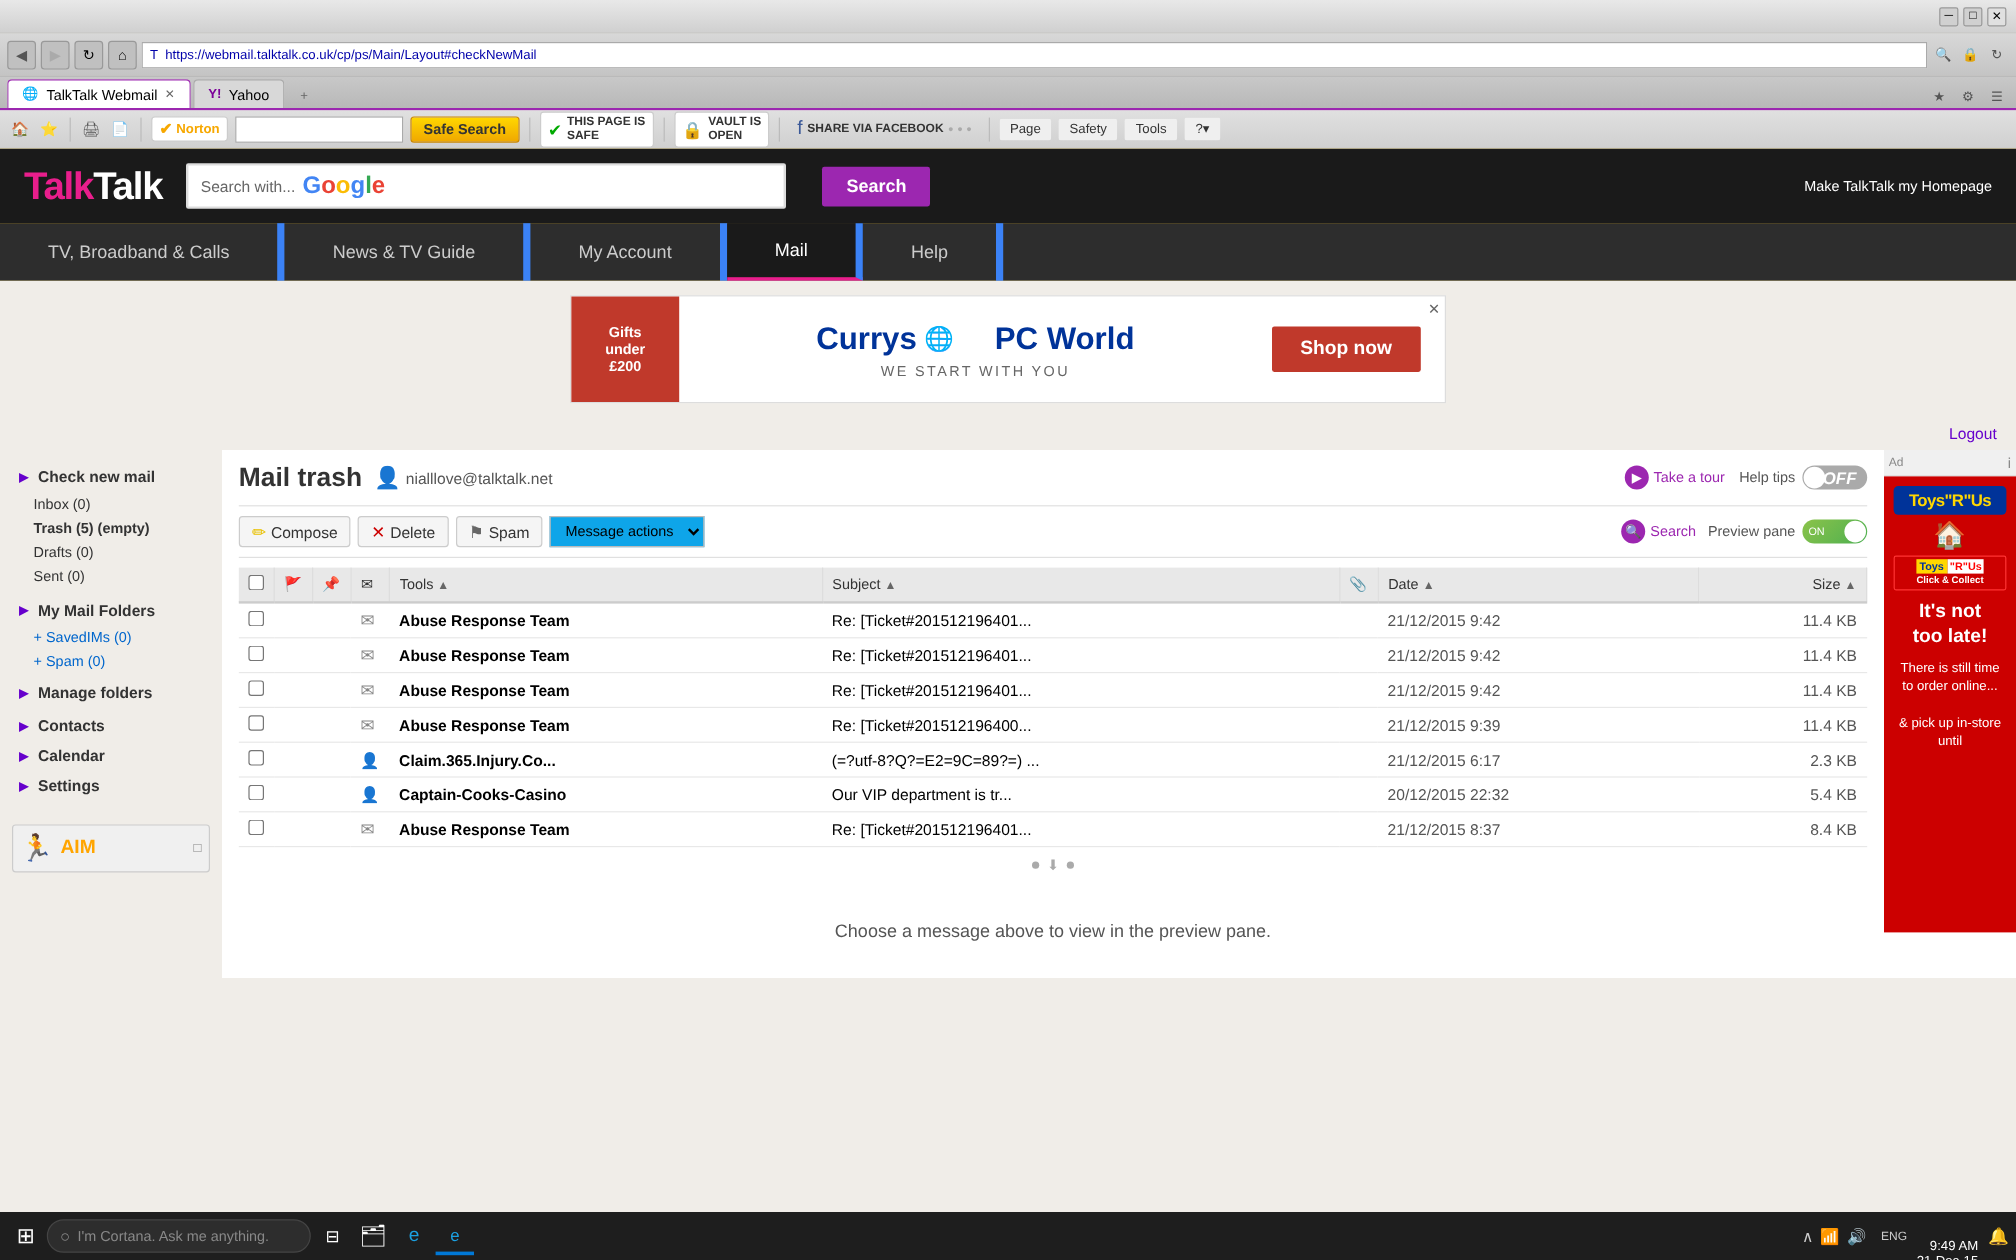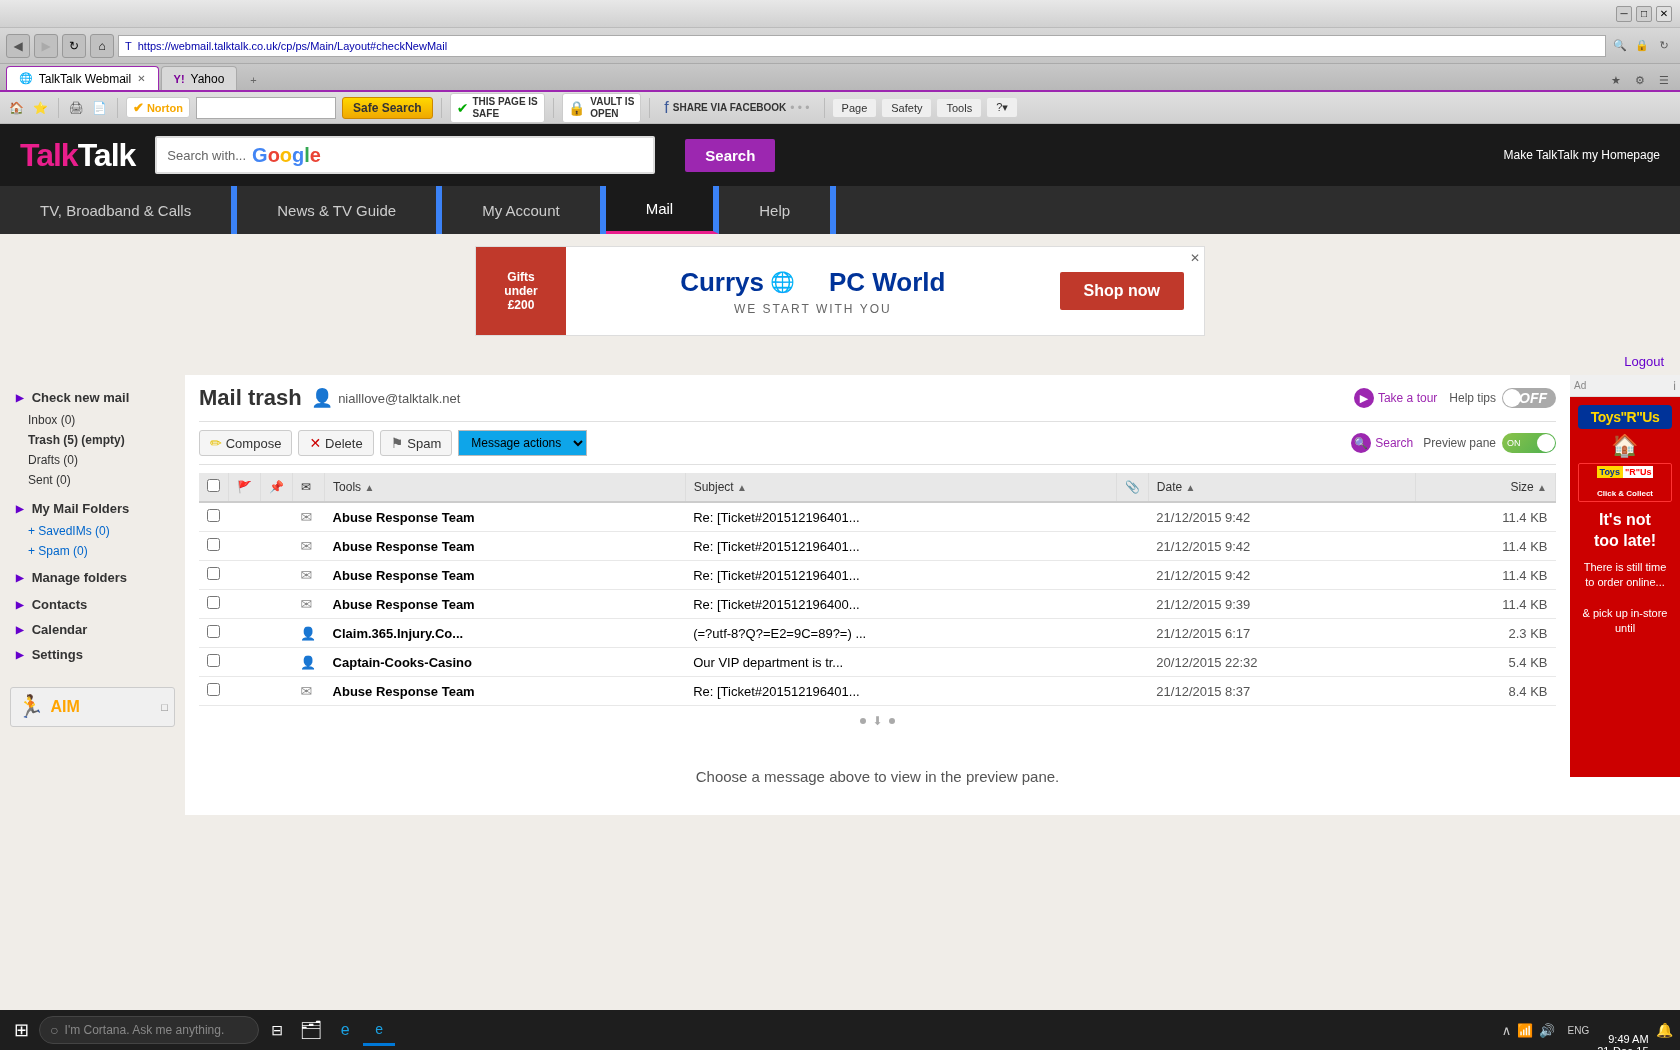--- a/index.html
+++ b/index.html
@@ -795,21 +795,21 @@
           </div>
           <div class="toys-ad">
             <div style="background:#003399;border-radius:4px;padding:4px;margin-bottom:4px;">
               <div style="color:#ffd700;font-size:14px;font-weight:900;letter-spacing:-0.5px;">Toys"R"Us</div>
             </div>
             <div style="display:flex;align-items:center;justify-content:center;gap:4px;margin:4px 0;">
               <span style="font-size:22px;">🏠</span>
             </div>
             <div style="background:#cc0000;border:1px solid #ff3333;padding:3px;margin:2px 0;border-radius:2px;font-size:9px;font-weight:bold;">
               <span style="color:#003399;background:#ffd700;padding:1px 3px;">Toys</span><span style="color:#ff0000;background:white;padding:1px 2px;">"R"Us</span>
-              <div style="color:white;font-size:8px;margin-top:12px;">Click &amp; Collect</div>
+              <div style="color:white;font-size:8px;margin-top:2px;">Click &amp; Collect</div>
             </div>
             <div class="ad-main-text">
               <span>It's not</span><br>
               <span>too late!</span>
             </div>
             <div class="ad-sub-text">
               <span>There is still time to order online...</span><br><br>
               <span>&amp; pick up in-store until</span>
             </div>
           </div>

